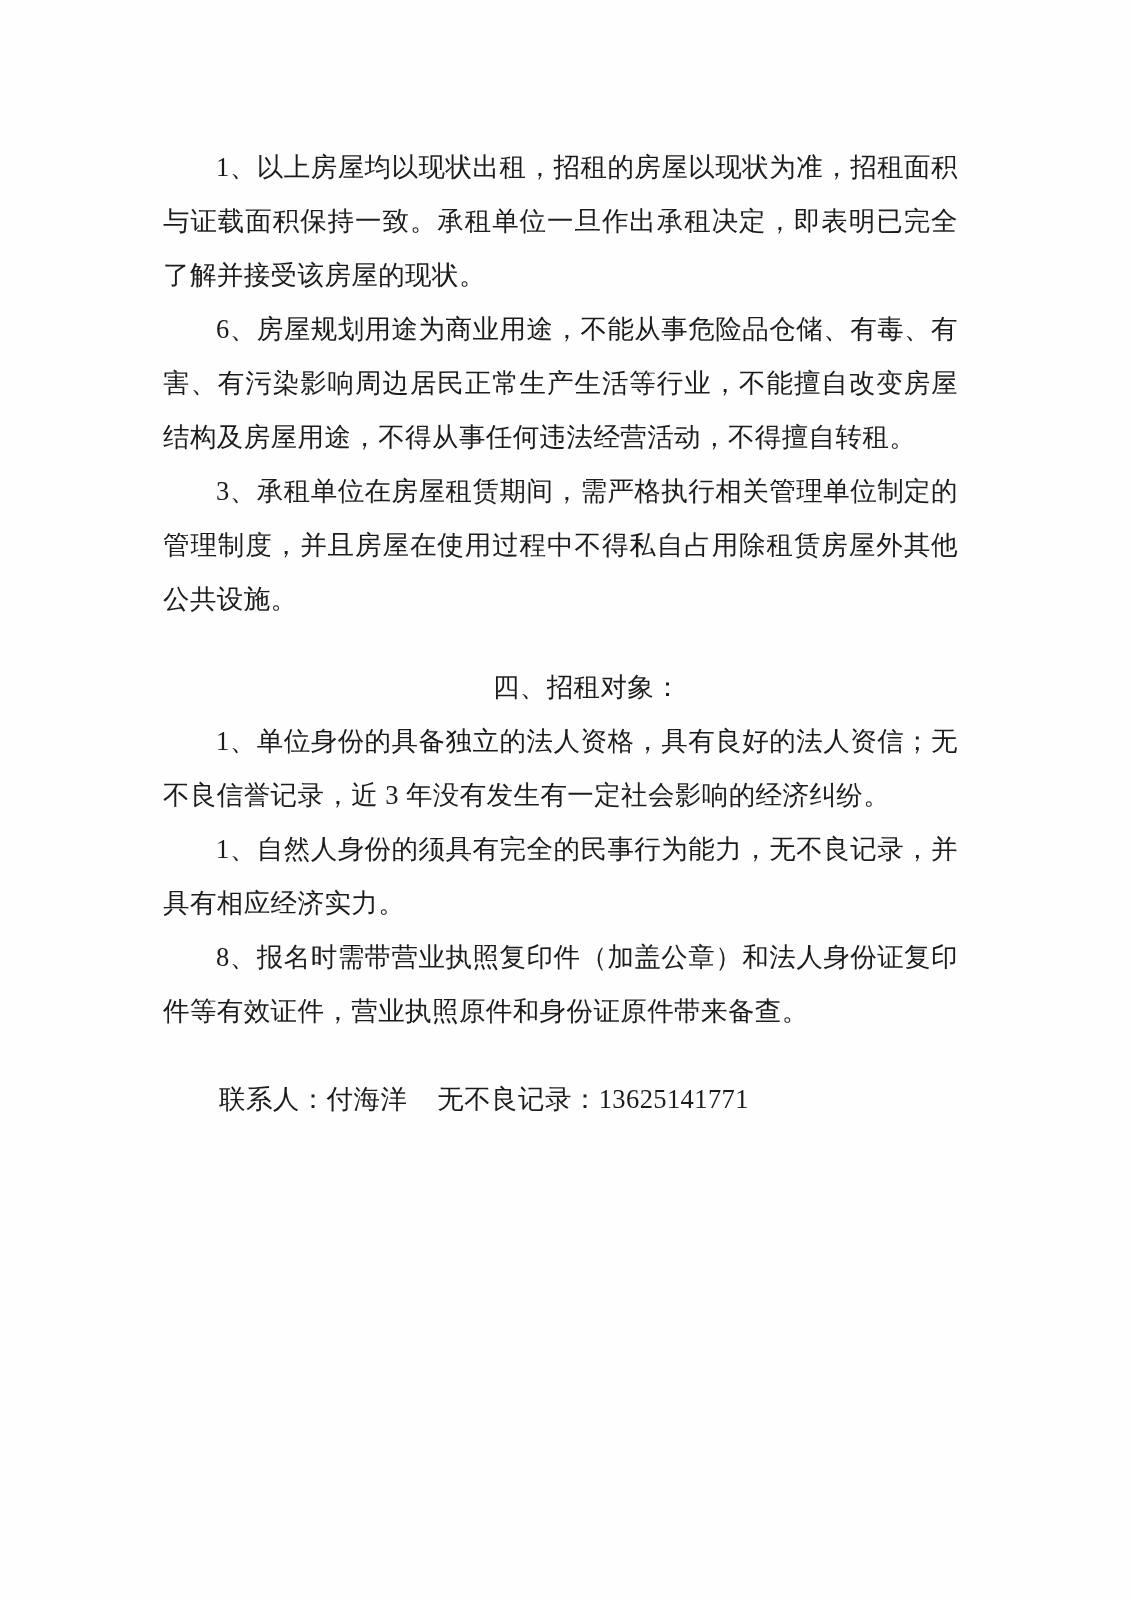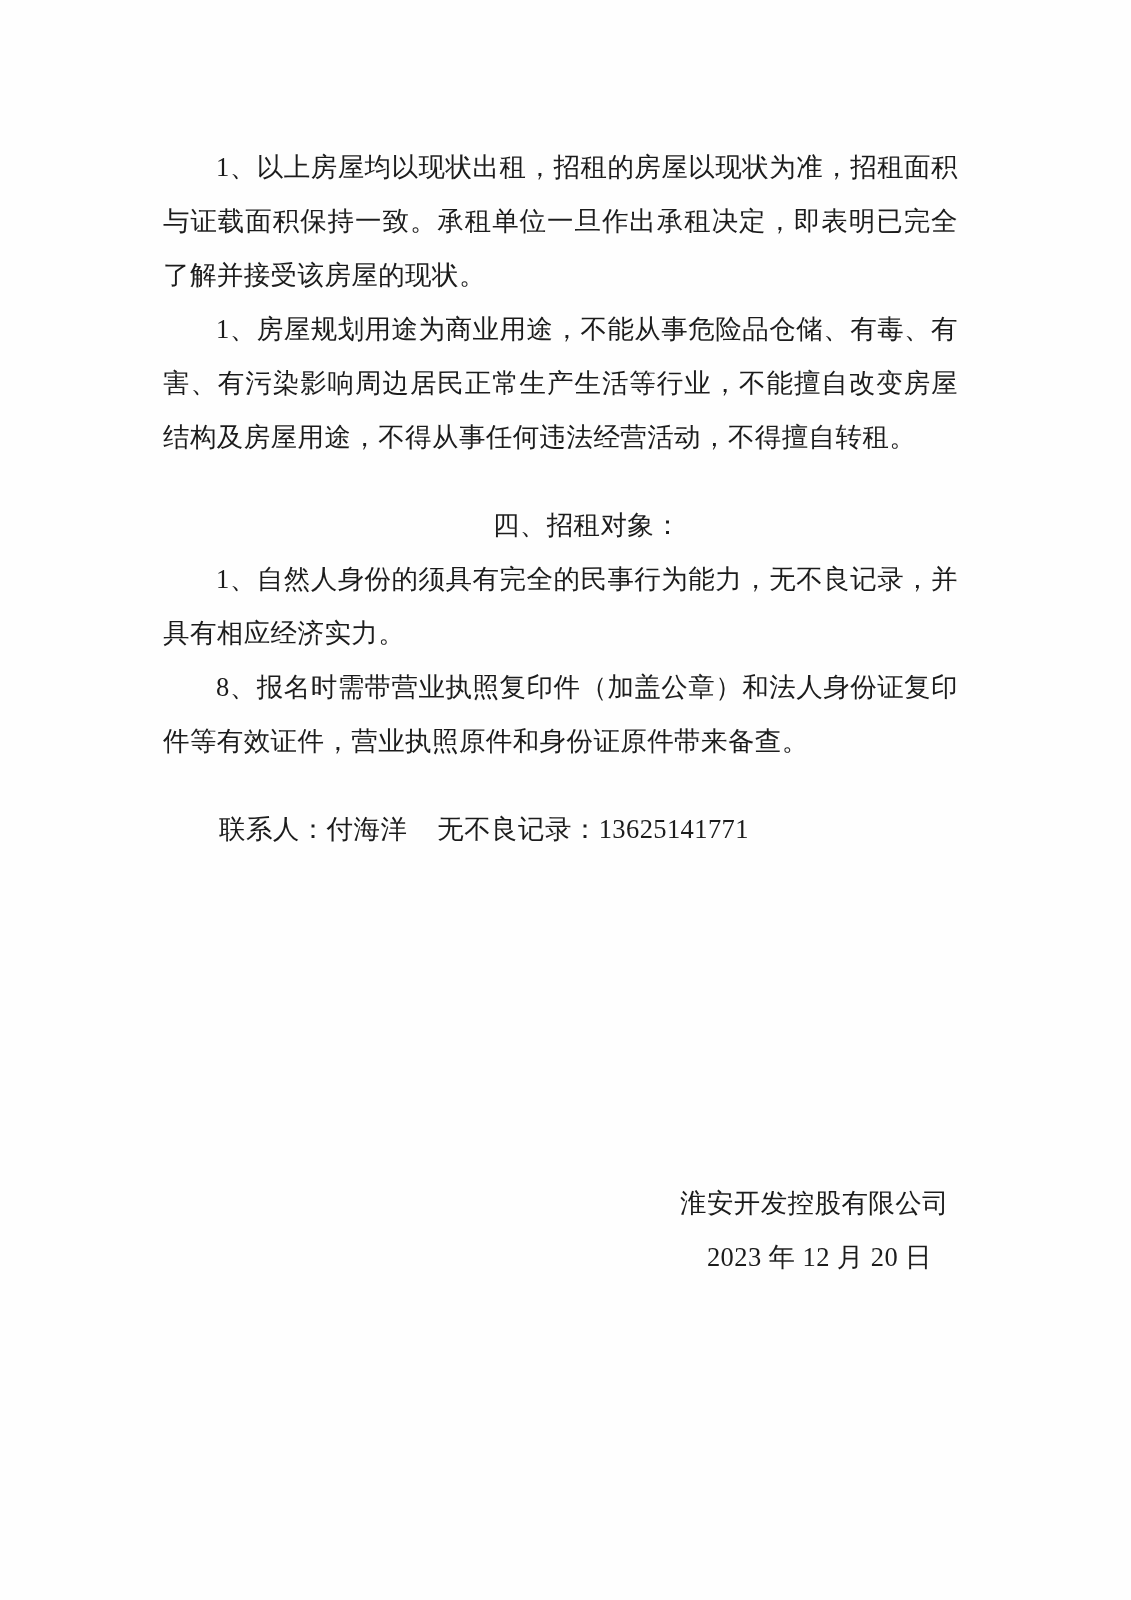--- a/index.html
+++ b/index.html
@@ -80,35 +80,33 @@
   }
 </style>
 </head>
 <body>
 
 <div class="page">
 
   <div class="content">
 
     <p class="para indent">1、以上房屋均以现状出租，招租的房屋以现状为准，招租面积与证载面积保持一致。承租单位一旦作出承租决定，即表明已完全了解并接受该房屋的现状。</p>
-    <p class="para indent">1、房屋规划用途为商业用途，不能从事危险品仓储、有毒、有害、有污染影响周边居民正常生产生活等行业，不能擅自改变房屋结构及房屋用途，不得从事任何违法经营活动，不得擅自转租。</p>
+    <p class="para indent">6、房屋规划用途为商业用途，不能从事危险品仓储、有毒、有害、有污染影响周边居民正常生产生活等行业，不能擅自改变房屋结构及房屋用途，不得从事任何违法经营活动，不得擅自转租。</p>
+    <p class="para indent">3、承租单位在房屋租赁期间，需严格执行相关管理单位制定的管理制度，并且房屋在使用过程中不得私自占用除租赁房屋外其他公共设施。</p>
 
     <div class="gap-big"></div>
 
     <div class="section-head">四、招租对象：</div>
 
+    <p class="para indent">1、单位身份的具备独立的法人资格，具有良好的法人资信；无不良信誉记录，近 3 年没有发生有一定社会影响的经济纠纷。</p>
     <p class="para indent">1、自然人身份的须具有完全的民事行为能力，无不良记录，并具有相应经济实力。</p>
     <p class="para indent">8、报名时需带营业执照复印件（加盖公章）和法人身份证复印件等有效证件，营业执照原件和身份证原件带来备查。</p>
 
     <div class="gap-big"></div>
 
     <div class="contact">
       <span>联系人：</span><span>付海洋</span><span class="spacer"></span><span>无不良记录：</span><span>13625141771</span>
     </div>
 
   </div>
 
-  <div class="signature">
-    <span class="sig-line">淮安开发控股有限公司</span>
-    <span class="sig-date">2023 年 12 月 20 日</span>
-  </div>
 
 </div>
 
 </body></html>

